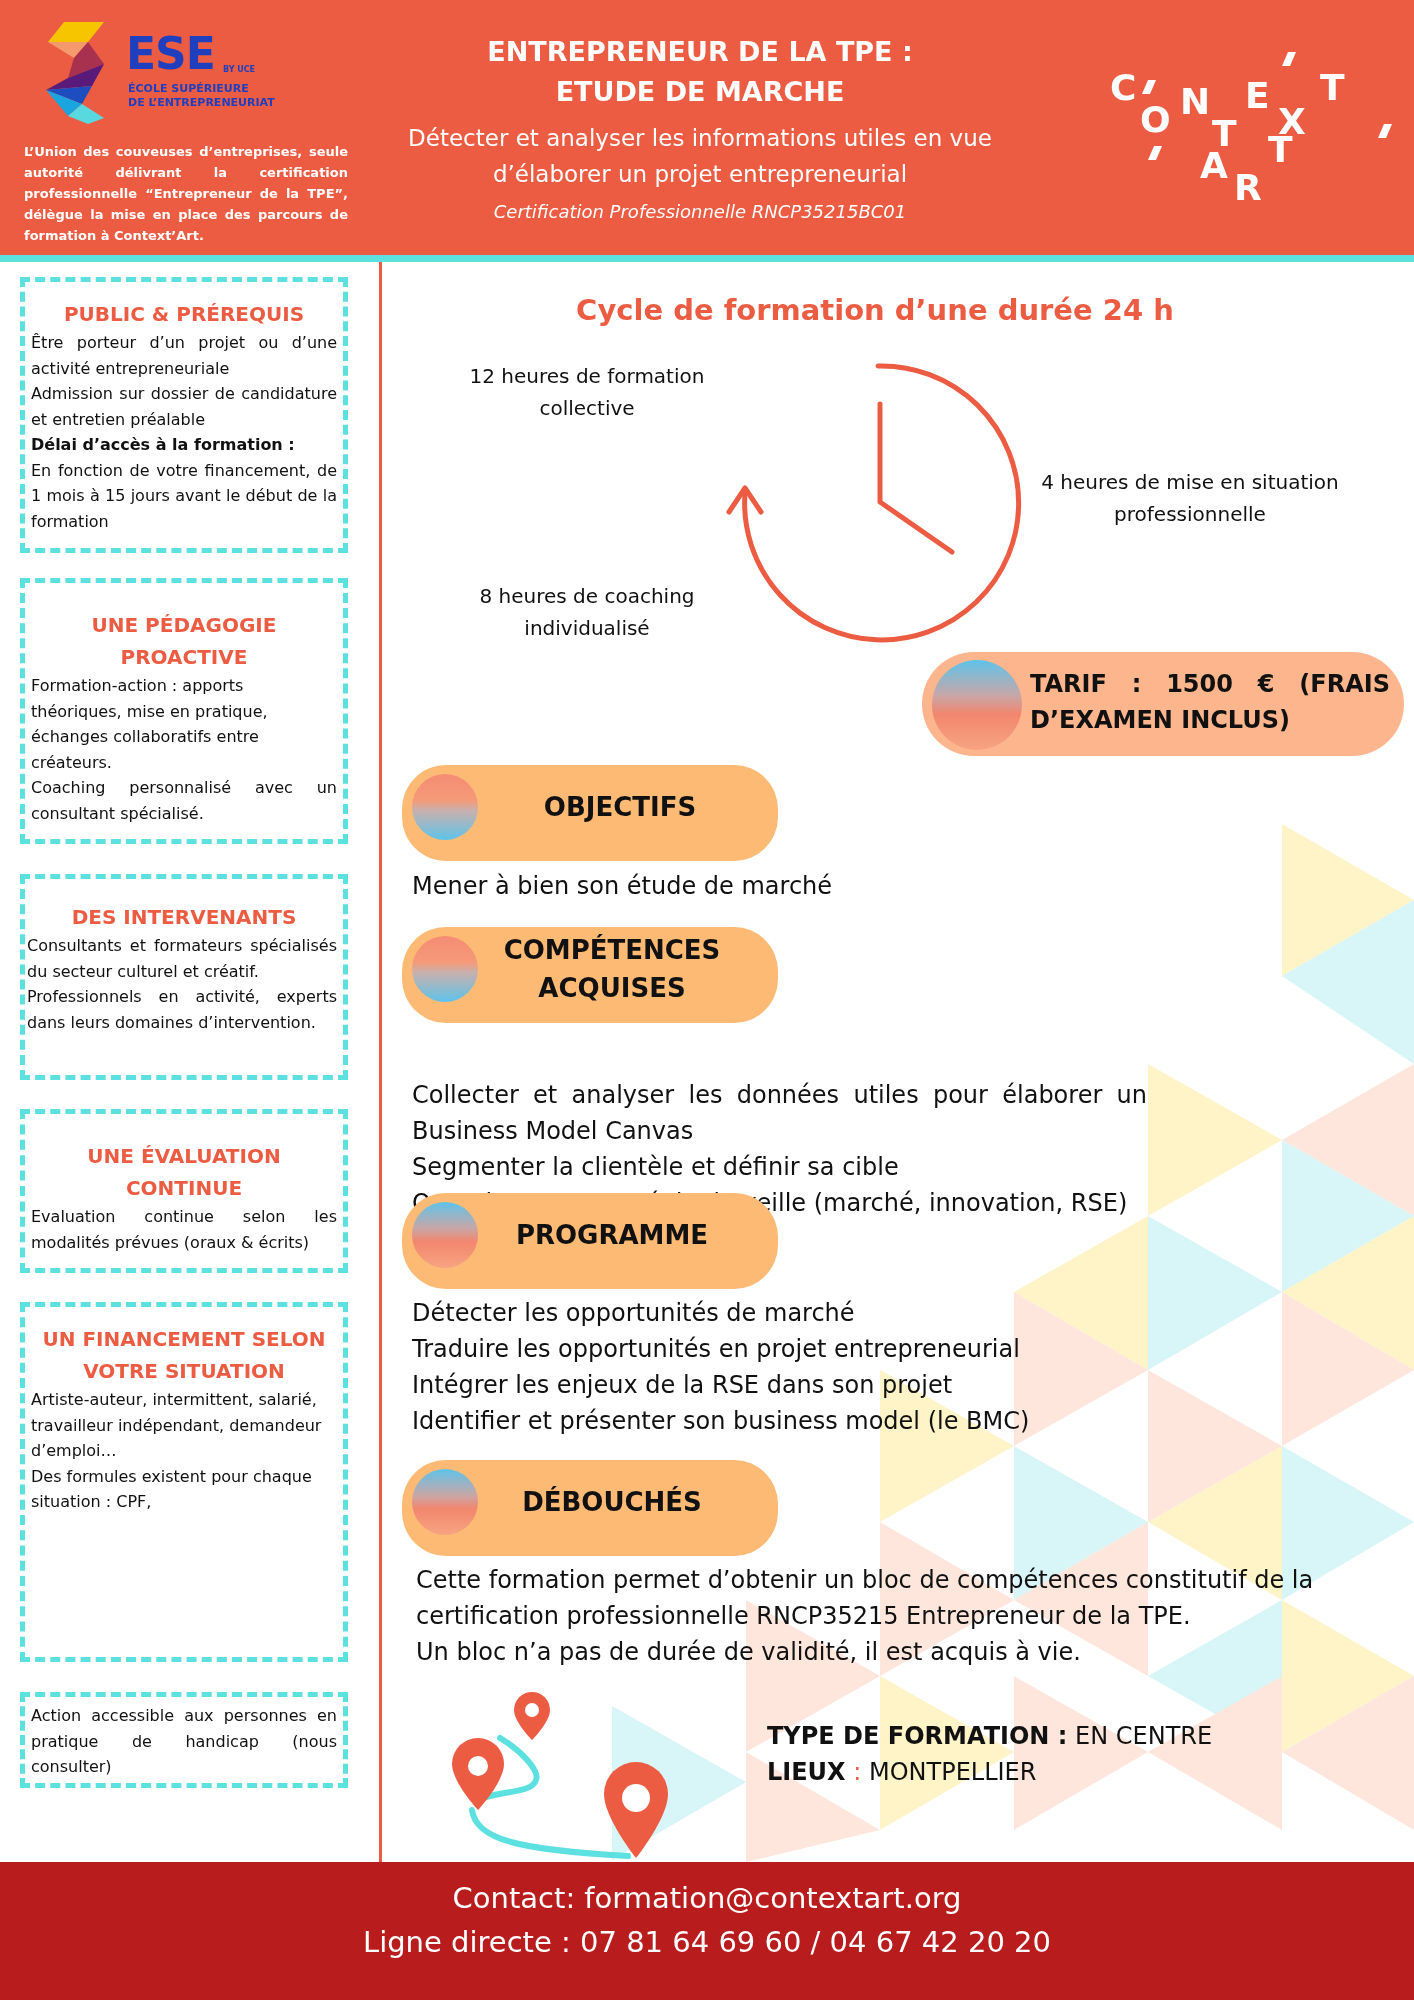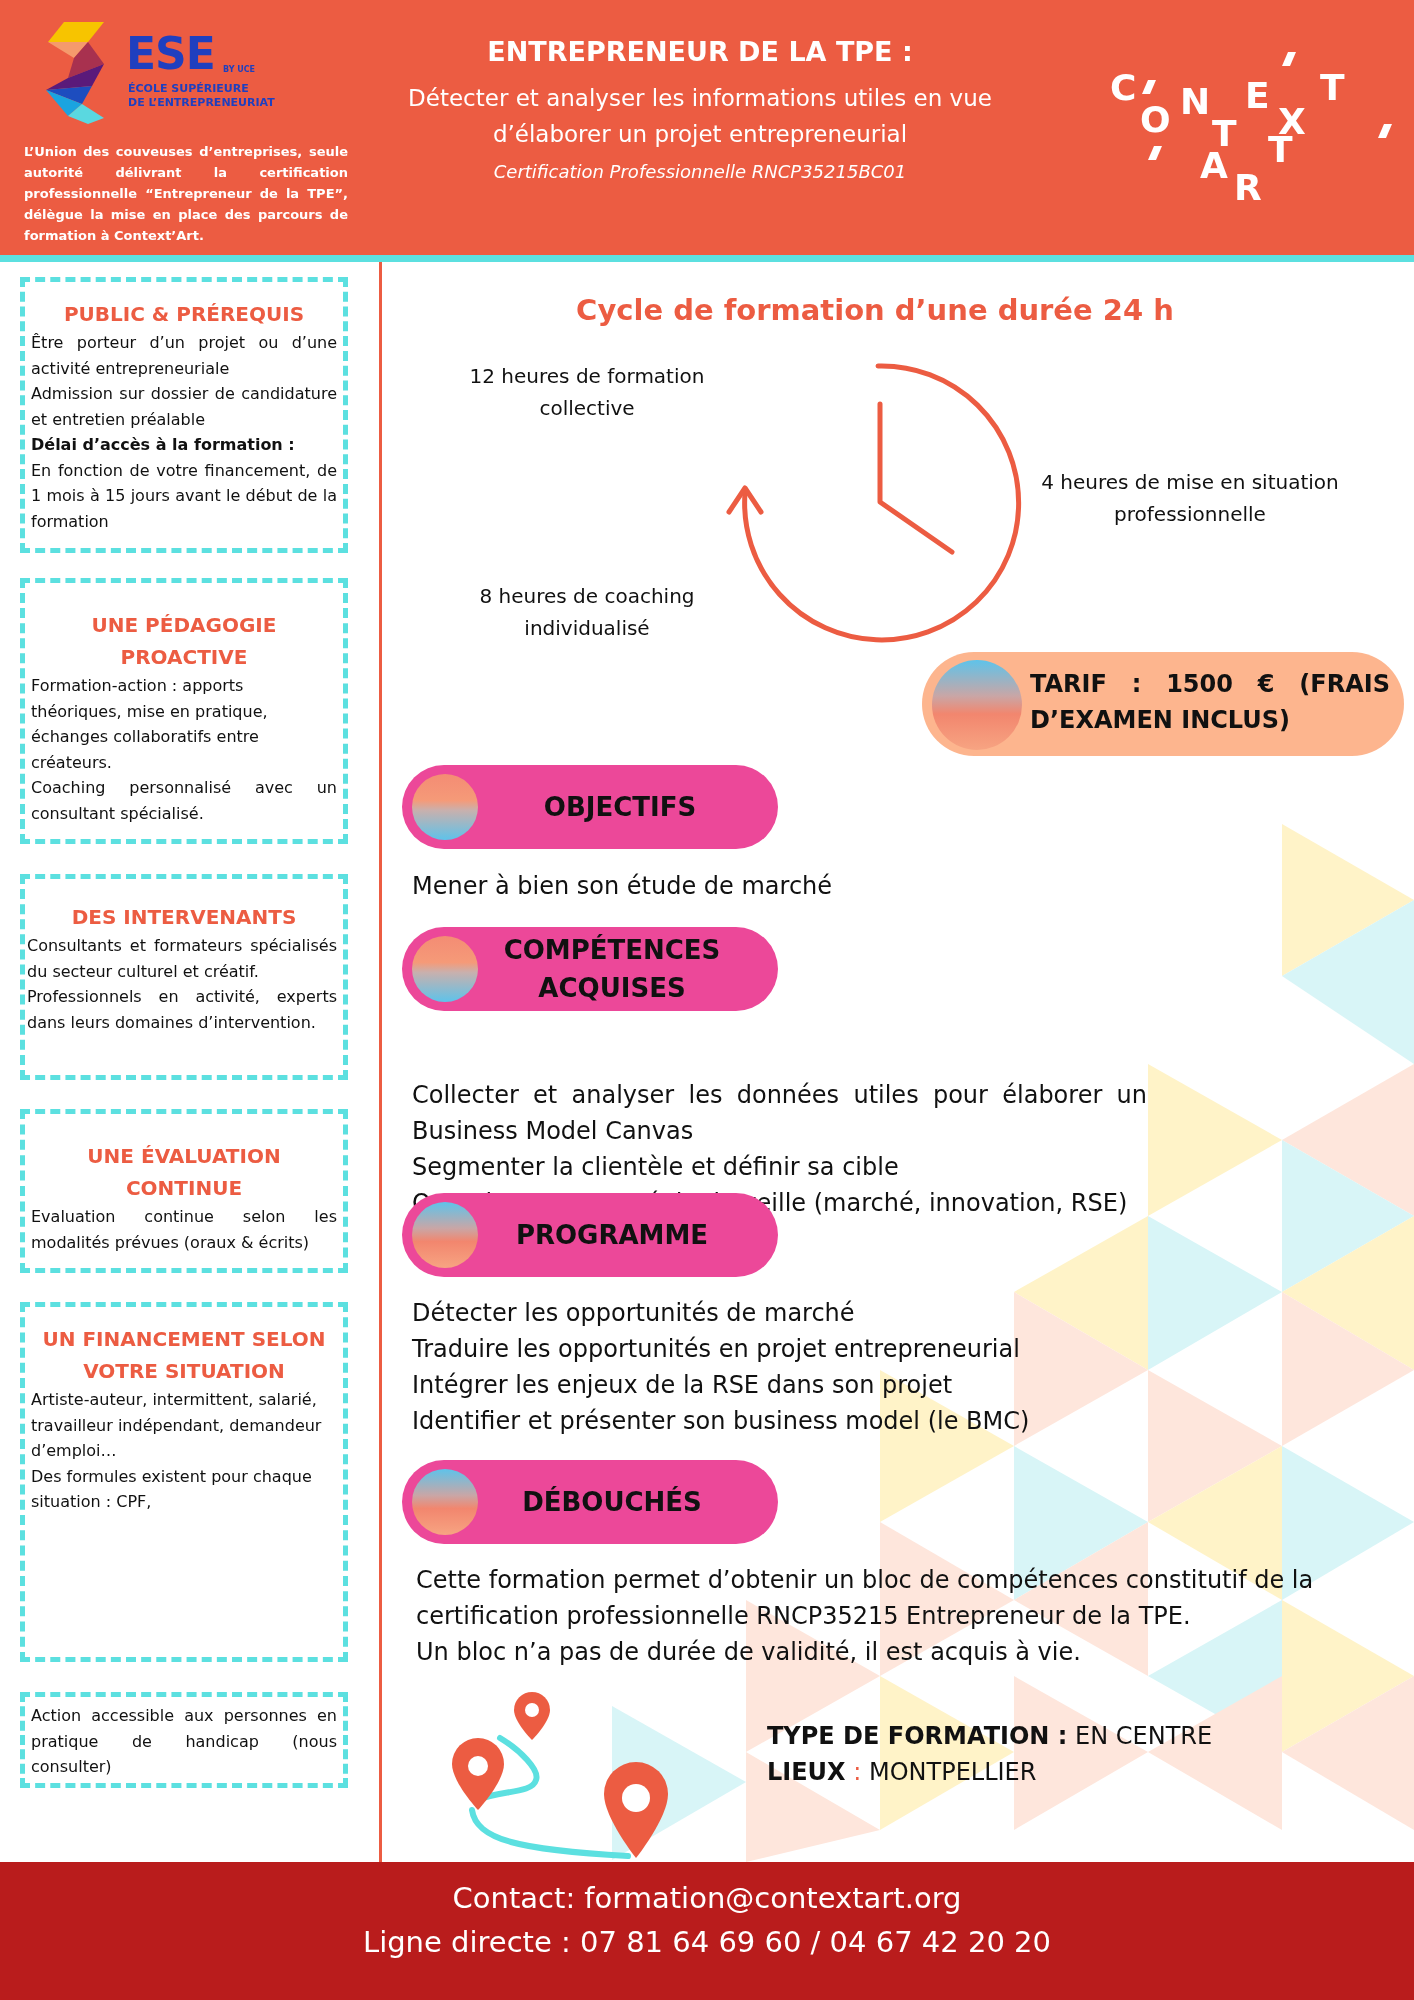--- a/index.html
+++ b/index.html
@@ -31,21 +31,21 @@
   .card-body { font-size: 16px; line-height: 25.5px; color: #111; text-align: justify; }
   .card-body p { margin: 0; }
   .card-body .bold { font-weight: bold; }
 
   
   .bg-tri { position: absolute; left: 0; top: 0; width: 1414px; height: 2000px; pointer-events: none; }
   .cycle-title { position: absolute; left: 560px; top: 290px; width: 630px; text-align: center; color: #ec5c42; font-weight: bold; font-size: 29px; line-height: 40px; }
   .cycle-label { position: absolute; text-align: center; font-size: 20px; line-height: 32px; color: #111; }
   .clock { position: absolute; left: 720px; top: 360px; width: 310px; height: 290px; }
 
-  .pill { position: absolute; background: #ec4899; border-radius: 44px; height: 84px; }
+  .pill { position: absolute; background: #fdba74; border-radius: 44px; height: 96px; }
   .pill-ball { position: absolute; left: 10px; top: 9px; width: 66px; height: 66px; border-radius: 50%; }
   .ball-down { background: linear-gradient(180deg, #f48c74 0%, #f59a78 40%, #c9b0ad 55%, #5ec3ea 100%); }
   .ball-up { background: linear-gradient(180deg, #5ec3ea 0%, #c9a6a6 40%, #f2866e 60%, #f7a482 100%); }
   .pill-label { position: absolute; left: 76px; right: 16px; top: 0; height: 84px; display: flex; align-items: center; justify-content: center; text-align: center; font-weight: bold; font-size: 26px; line-height: 38px; color: #111; }
 
   .tarif-pill { position: absolute; left: 922px; top: 652px; width: 482px; height: 104px; background: #fdb58e; border-radius: 52px; }
   .tarif-pill .pill-ball { left: 10px; top: 14px; width: 90px; height: 90px; top: 8px; }
   .tarif-text { position: absolute; left: 108px; right: 14px; top: 14px; font-weight: bold; font-size: 24px; line-height: 36px; color: #111; text-align: justify; text-align-last: left; }
 
   .section-text { position: absolute; left: 412px; font-size: 24px; line-height: 36px; color: #111; }
@@ -110,20 +110,21 @@
     <div class="ese-school">
       <div>ÉCOLE SUPÉRIEURE</div>
       <div>DE L’ENTREPRENEURIAT</div>
     </div>
   </div>
   <div class="header-note">L’Union des couveuses d’entreprises, seule autorité délivrant la certification professionnelle “Entrepreneur de la TPE”, délègue la mise en place des parcours de formation à Context’Art.</div>
 
   <div class="header-center">
     <div class="header-title">
       <div>ENTREPRENEUR DE LA TPE :</div>
+      <div>ETUDE DE MARCHE</div>
     </div>
     <div class="header-subtitle">
       <div>Détecter et analyser les informations utiles en vue</div>
       <div>d’élaborer un projet entrepreneurial</div>
     </div>
     <div class="header-cert">Certification Professionnelle RNCP35215BC01</div>
   </div>
 
   <svg class="context-logo" viewBox="0 0 300 160" font-family="DejaVu Sans, sans-serif" font-weight="bold" fill="#ffffff">
     <text x="10" y="50" font-size="36">C</text>

